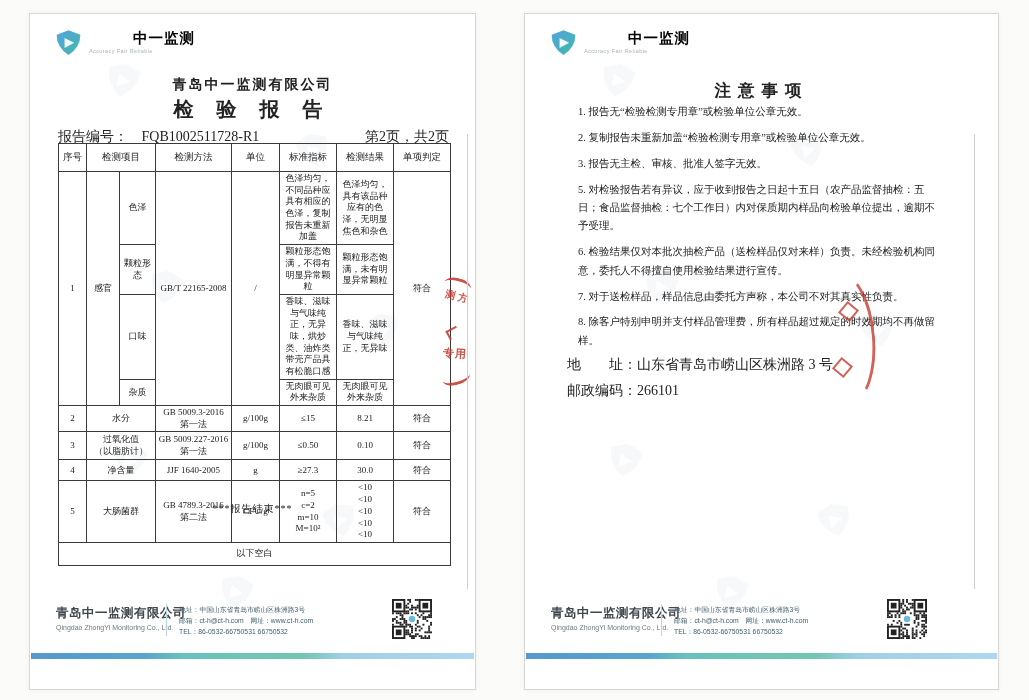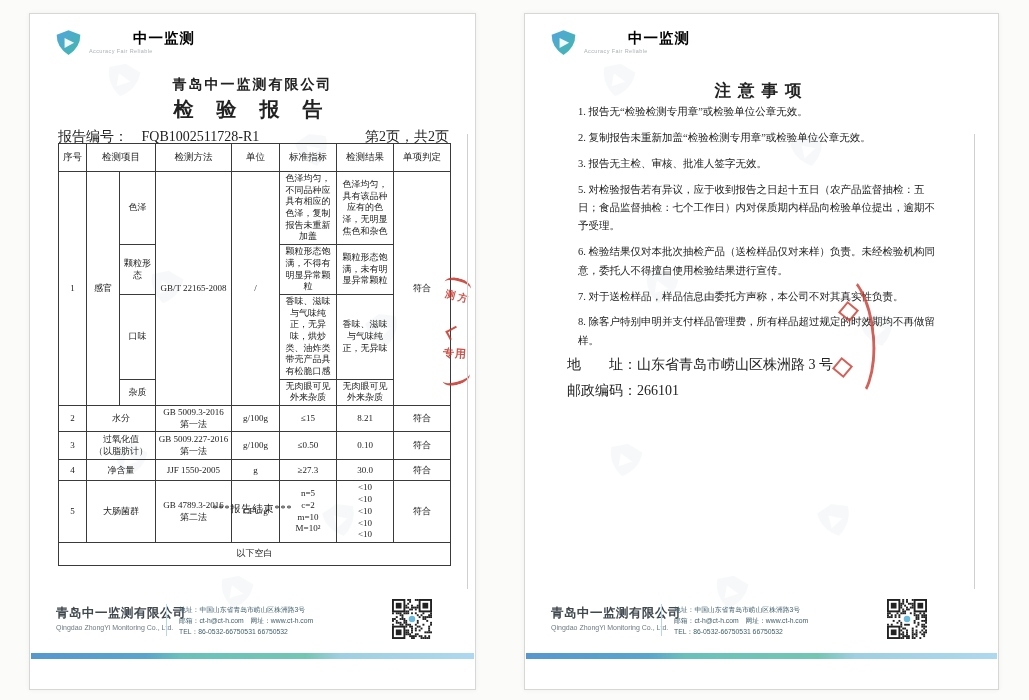--- a/index.html
+++ b/index.html
@@ -187,21 +187,21 @@
       <td class="pre">GB 5009.227-2016
 第一法</td>
       <td>g/100g</td>
       <td>≤0.50</td>
       <td>0.10</td>
       <td>符合</td>
     </tr>
     <tr style="height:21px">
       <td>4</td>
       <td colspan="2">净含量</td>
-      <td>JJF 1550-2005</td>
+      <td>JJF 1640-2005</td>
       <td>g</td>
       <td>≥27.3</td>
       <td>30.0</td>
       <td>符合</td>
     </tr>
     <tr style="height:54px">
       <td>5</td>
       <td colspan="2">大肠菌群</td>
       <td class="pre">GB 4789.3-2016
 第二法</td>

